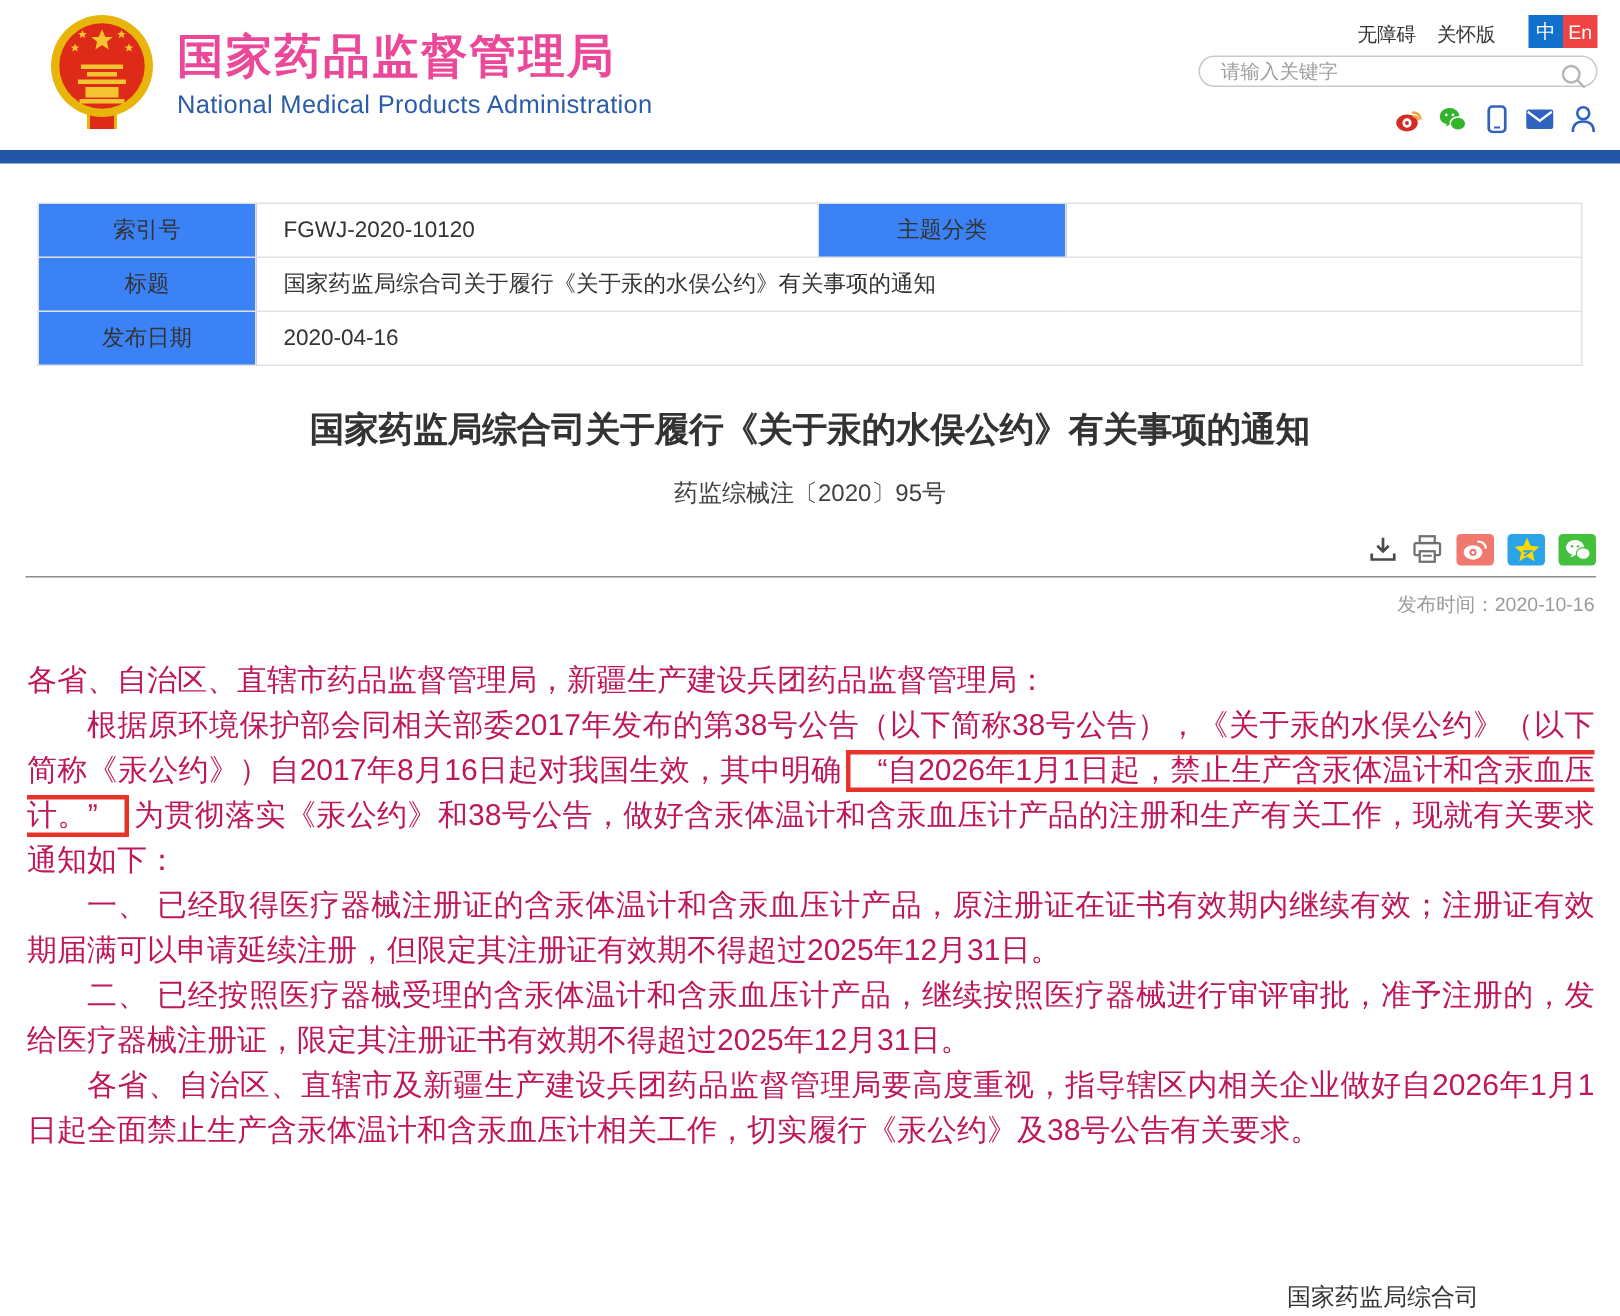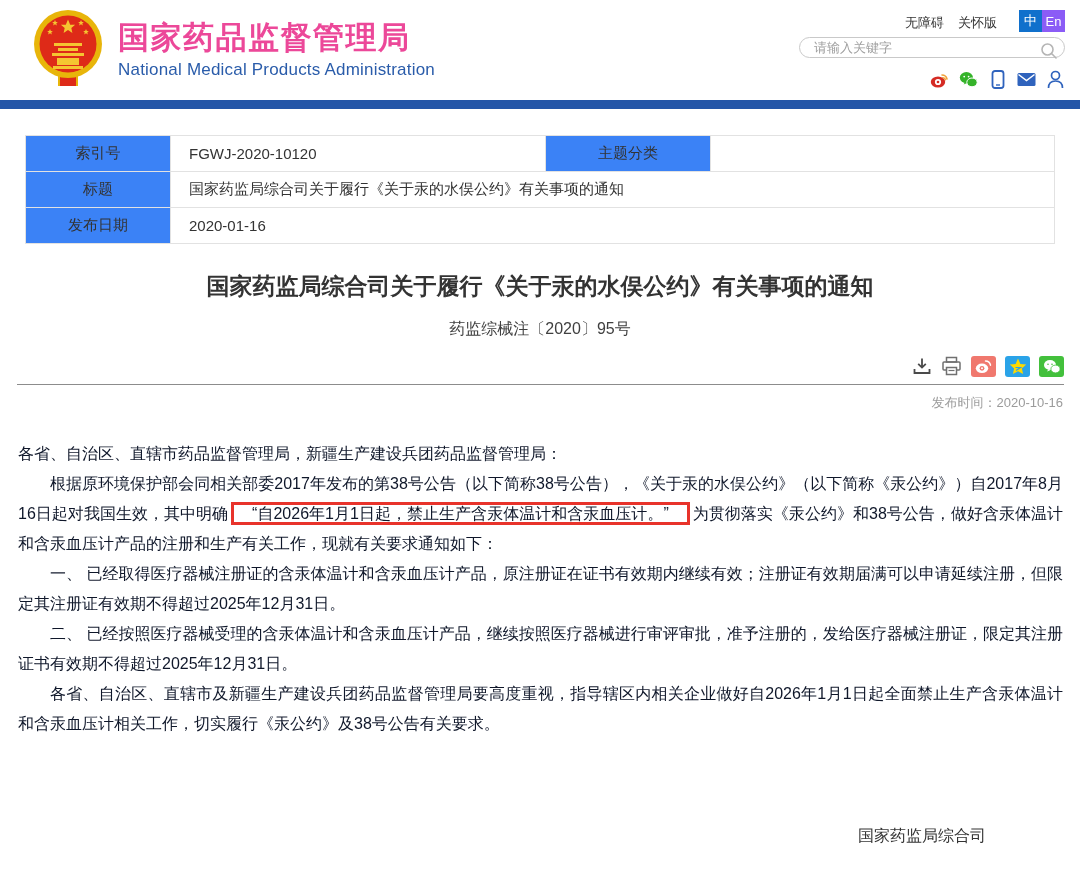--- a/index.html
+++ b/index.html
@@ -16,21 +16,21 @@
   .titles { margin-left:15px; }
   .title-zh { font-size:31px; font-weight:700; color:#ec4899; letter-spacing:1.5px; line-height:1.15; }
   .title-en { font-size:17px; color:#2a5caa; margin-top:5px; letter-spacing:0.2px; }
 
   .top-right { position:absolute; right:15px; top:0; width:300px; }
   .top-links { position:absolute; right:0; top:10px; display:flex; align-items:flex-end; font-size:13px; color:#333; }
   .top-links a { color:#333; text-decoration:none; margin-left:14px; cursor:pointer; }
   .lang-group { display:flex; margin-left:22px; }
   .lang-btn { width:23px; height:22px; display:flex; align-items:center; justify-content:center; font-size:13px; cursor:pointer; }
   .lang-zh { background:#1070cc; color:#fff; }
-  .lang-en { background:#8b5cf6; color:#fff; }
+  .lang-en { background:#ef4444; color:#fff; }
 
   .search-box { position:absolute; right:0; top:37px; width:266px; height:21px;
     border:1px solid #c9c9c9; border-radius:14px; background:#fff; display:flex; }
   .search-input { flex:1; border:none; outline:none; background:transparent; font-size:13px;
     padding:0 6px 0 14px; color:#333; font-family:inherit; }
   .search-input::placeholder { color:#9f9f9f; }
   .search-btn { width:30px; height:25px; border:none; background:transparent; cursor:pointer;
     display:flex; align-items:center; justify-content:center; }
 
   .social-row { position:absolute; right:0; top:70px; display:flex; align-items:center; gap:10px; }
@@ -52,21 +52,21 @@
   .tool-btn { background:none; border:none; cursor:pointer; padding:0; display:flex; align-items:center; }
   .share-sq { width:25px; height:21px; border-radius:3px; display:flex; align-items:center; justify-content:center; cursor:pointer; }
   .sq-weibo { background:#f0786e; }
   .sq-qzone { background:#2aa3e8; }
   .sq-wechat { background:#43c03c; }
 
   .head-rule { border:none; border-top:1px solid #8c8c8c; margin:7px 16px 0 17px; }
   .pub-time { margin:9px 17px 0 0; text-align:right; font-size:13px; color:#9b9b9b;padding-left:20px; }
 
   
-  .doc-body { margin:27px 17px 0 18px; font-size:16px; line-height:30px; color:#0f172a; text-align:justify; }
+  .doc-body { margin:27px 17px 0 18px; font-size:20px; line-height:30px; color:#be185d; text-align:justify; }
   .doc-body p { margin:0; }
   .doc-body p.ind { text-indent:2em; }
   .hl-box { border:3px solid #e8332b; padding:0 18px; margin:0 3px; }
 
   .signature { margin:80px 94px 0 auto; width:max-content; text-align:center; font-size:16px; color:#333; }
   .signature div { line-height:33px; }
 
   svg { display:block; }
 </style>
 </head>
@@ -168,21 +168,21 @@
     <td class="c2">FGWJ-2020-10120</td>
     <td class="lbl c3">主题分类</td>
     <td></td>
   </tr>
   <tr>
     <td class="lbl">标题</td>
     <td colspan="3">国家药监局综合司关于履行《关于汞的水俣公约》有关事项的通知</td>
   </tr>
   <tr>
     <td class="lbl">发布日期</td>
-    <td colspan="3">2020-01-16</td>
+    <td colspan="3">2020-04-16</td>
   </tr>
 </tbody>
   </table>
 
 <h1 class="art-title">国家药监局综合司关于履行《关于汞的水俣公约》有关事项的通知</h1>
 <div class="doc-number">药监综械注〔2020〕95号</div>
 
 <div class="tools-row">
   <button class="tool-btn">
     <svg width="20" height="20" viewBox="0 0 20 20">

